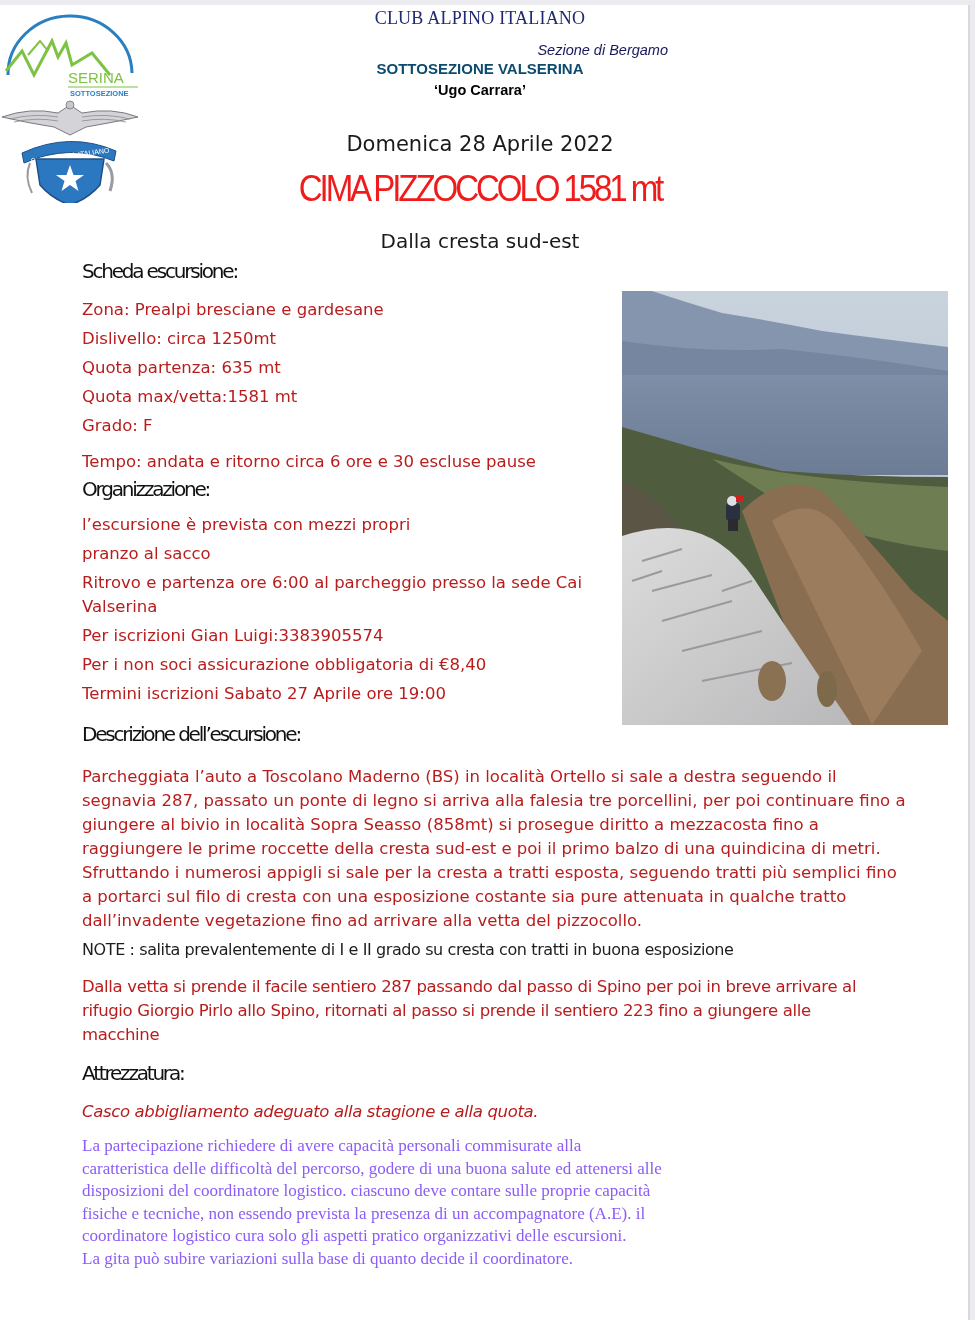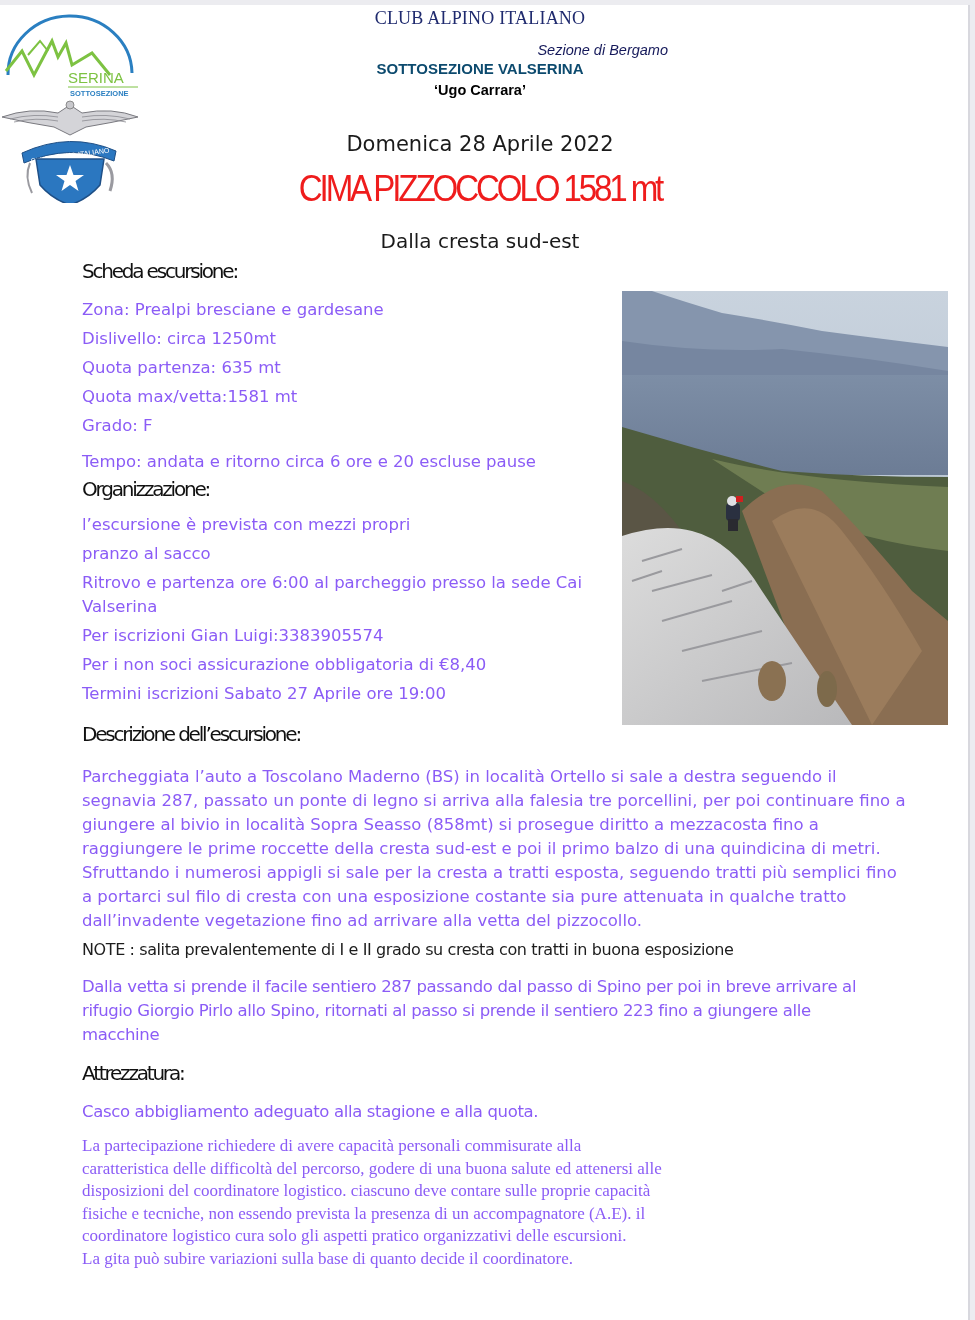--- a/index.html
+++ b/index.html
@@ -32,21 +32,21 @@
       font-size: 36px; color: #ef1c1c; letter-spacing: -3.4px;
       transform: scaleX(0.92); transform-origin: center;
     }
     .subtitle { left: 280px; width: 400px; top: 224px; text-align: center; font-size: 20px; color: #1a1a1a; }
 
     
     .sec-h {
       font-size: 20px; color: #111; letter-spacing: -2.2px;
       transform-origin: left center;
     }
-    .line { font-size: 16.5px; color: #8b5cf6; line-height: 24px; white-space: nowrap; }
+    .line { font-size: 16.5px; color: #b91c1c; line-height: 24px; white-space: nowrap; }
     .note { font-size: 16px; color: #1d1d1d; letter-spacing: -0.4px; }
     .red {
       font-family: "Liberation Serif", serif; font-size: 17px; color: #8b5cf6; line-height: 22.6px;
     }
 
     
     .logo { left: 0; top: 8px; width: 145px; height: 190px; }
 
     
     .photo { left: 622px; top: 286px; width: 326px; height: 434px; overflow: hidden; }
@@ -92,21 +92,21 @@
   <div class="abs title sans">CIMA PIZZOCCOLO 1581 mt</div>
   <div class="abs subtitle dv">Dalla cresta sud-est</div>
 
   <div class="abs sec-h dv" style="left:82px; top:254px;">Scheda escursione:</div>
   <div class="abs dv" style="left:82px; top:293px;">
     <div class="line" style="margin-bottom:5px">Zona: Prealpi bresciane e gardesane</div>
     <div class="line" style="margin-bottom:5px">Dislivello: circa 1250mt</div>
     <div class="line" style="margin-bottom:5px">Quota partenza: 635 mt</div>
     <div class="line" style="margin-bottom:5px">Quota max/vetta:1581 mt</div>
     <div class="line" style="margin-bottom:12px">Grado: F</div>
-    <div class="line">Tempo: andata e ritorno circa 6 ore e 20 escluse pause</div>
+    <div class="line">Tempo: andata e ritorno circa 6 ore e 30 escluse pause</div>
   </div>
 
   <div class="abs sec-h dv" style="left:82px; top:472px;">Organizzazione:</div>
   <div class="abs dv" style="left:82px; top:508px;">
     <div class="line" style="margin-bottom:5px">l’escursione è prevista con mezzi propri</div>
     <div class="line" style="margin-bottom:5px">pranzo al sacco</div>
     <div class="line">Ritrovo e partenza ore 6:00 al parcheggio presso la sede Cai</div>
     <div class="line" style="margin-bottom:5px">Valserina</div>
     <div class="line" style="margin-bottom:5px">Per iscrizioni Gian Luigi:3383905574</div>
     <div class="line" style="margin-bottom:5px">Per i non soci assicurazione obbligatoria di €8,40</div>
@@ -170,21 +170,21 @@
 
   <div class="abs dv note" style="left:82px; top:935px;">NOTE : salita prevalentemente di I e II grado su cresta con tratti in buona esposizione</div>
 
   <div class="abs dv" style="left:82px; top:970px; letter-spacing:-0.35px;">
     <div class="line">Dalla vetta si prende il facile sentiero 287 passando dal passo di Spino per poi in breve arrivare al</div>
     <div class="line">rifugio Giorgio Pirlo allo Spino,  ritornati al passo si prende il sentiero 223 fino a giungere alle</div>
     <div class="line">macchine</div>
   </div>
 
   <div class="abs sec-h dv" style="left:82px; top:1056px;">Attrezzatura:</div>
-  <div class="abs dv line" style="left:82px; top:1095px; letter-spacing:-0.35px;">Casco abbigliamento adeguato alla stagione e alla quota.</div>
+  <div class="abs dv line" style="left:82px; top:1095px; letter-spacing:-0.35px;font-style:italic;">Casco abbigliamento adeguato alla stagione e alla quota.</div>
 
   <div class="abs red" style="left:82px; top:1130px;">
     <div>La partecipazione richiedere di avere capacità personali commisurate alla</div>
     <div>caratteristica delle difficoltà del percorso, godere di una buona salute ed attenersi alle</div>
     <div>disposizioni del coordinatore logistico. ciascuno deve contare sulle proprie capacità</div>
     <div>fisiche e tecniche, non essendo prevista la presenza di un accompagnatore (A.E). il</div>
     <div>coordinatore logistico cura solo gli aspetti pratico organizzativi delle escursioni.</div>
     <div>La gita può subire variazioni sulla base di quanto decide il coordinatore.</div>
   </div>
 

